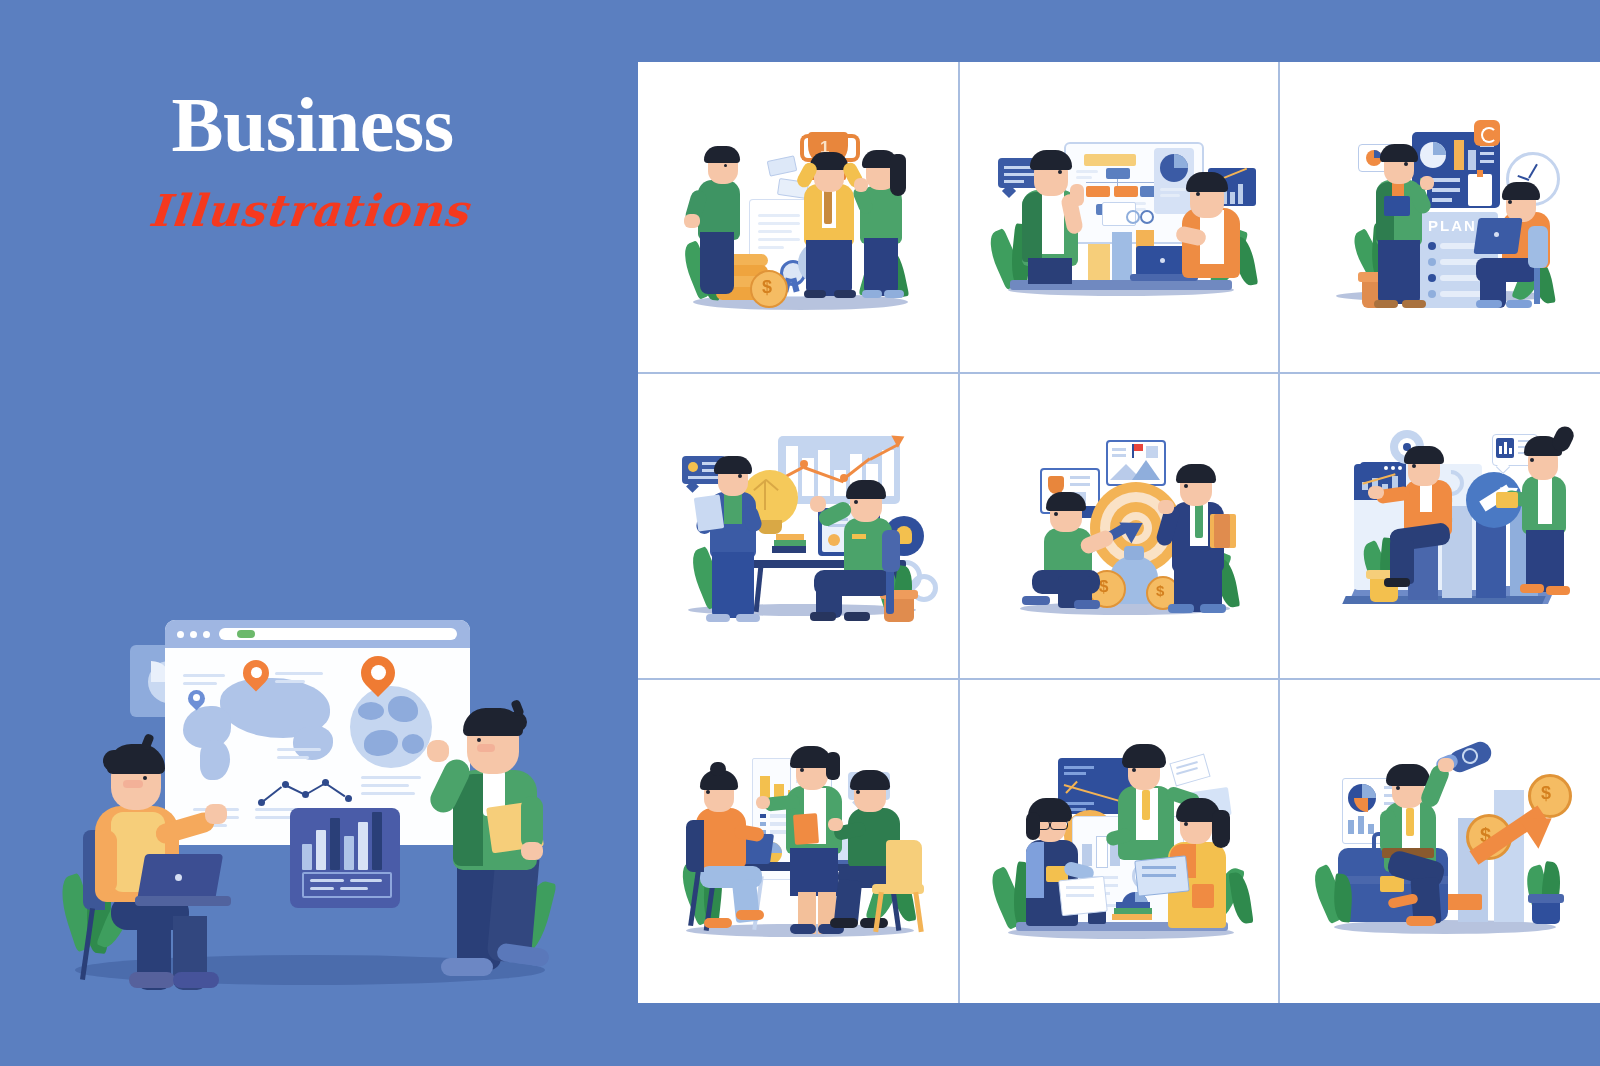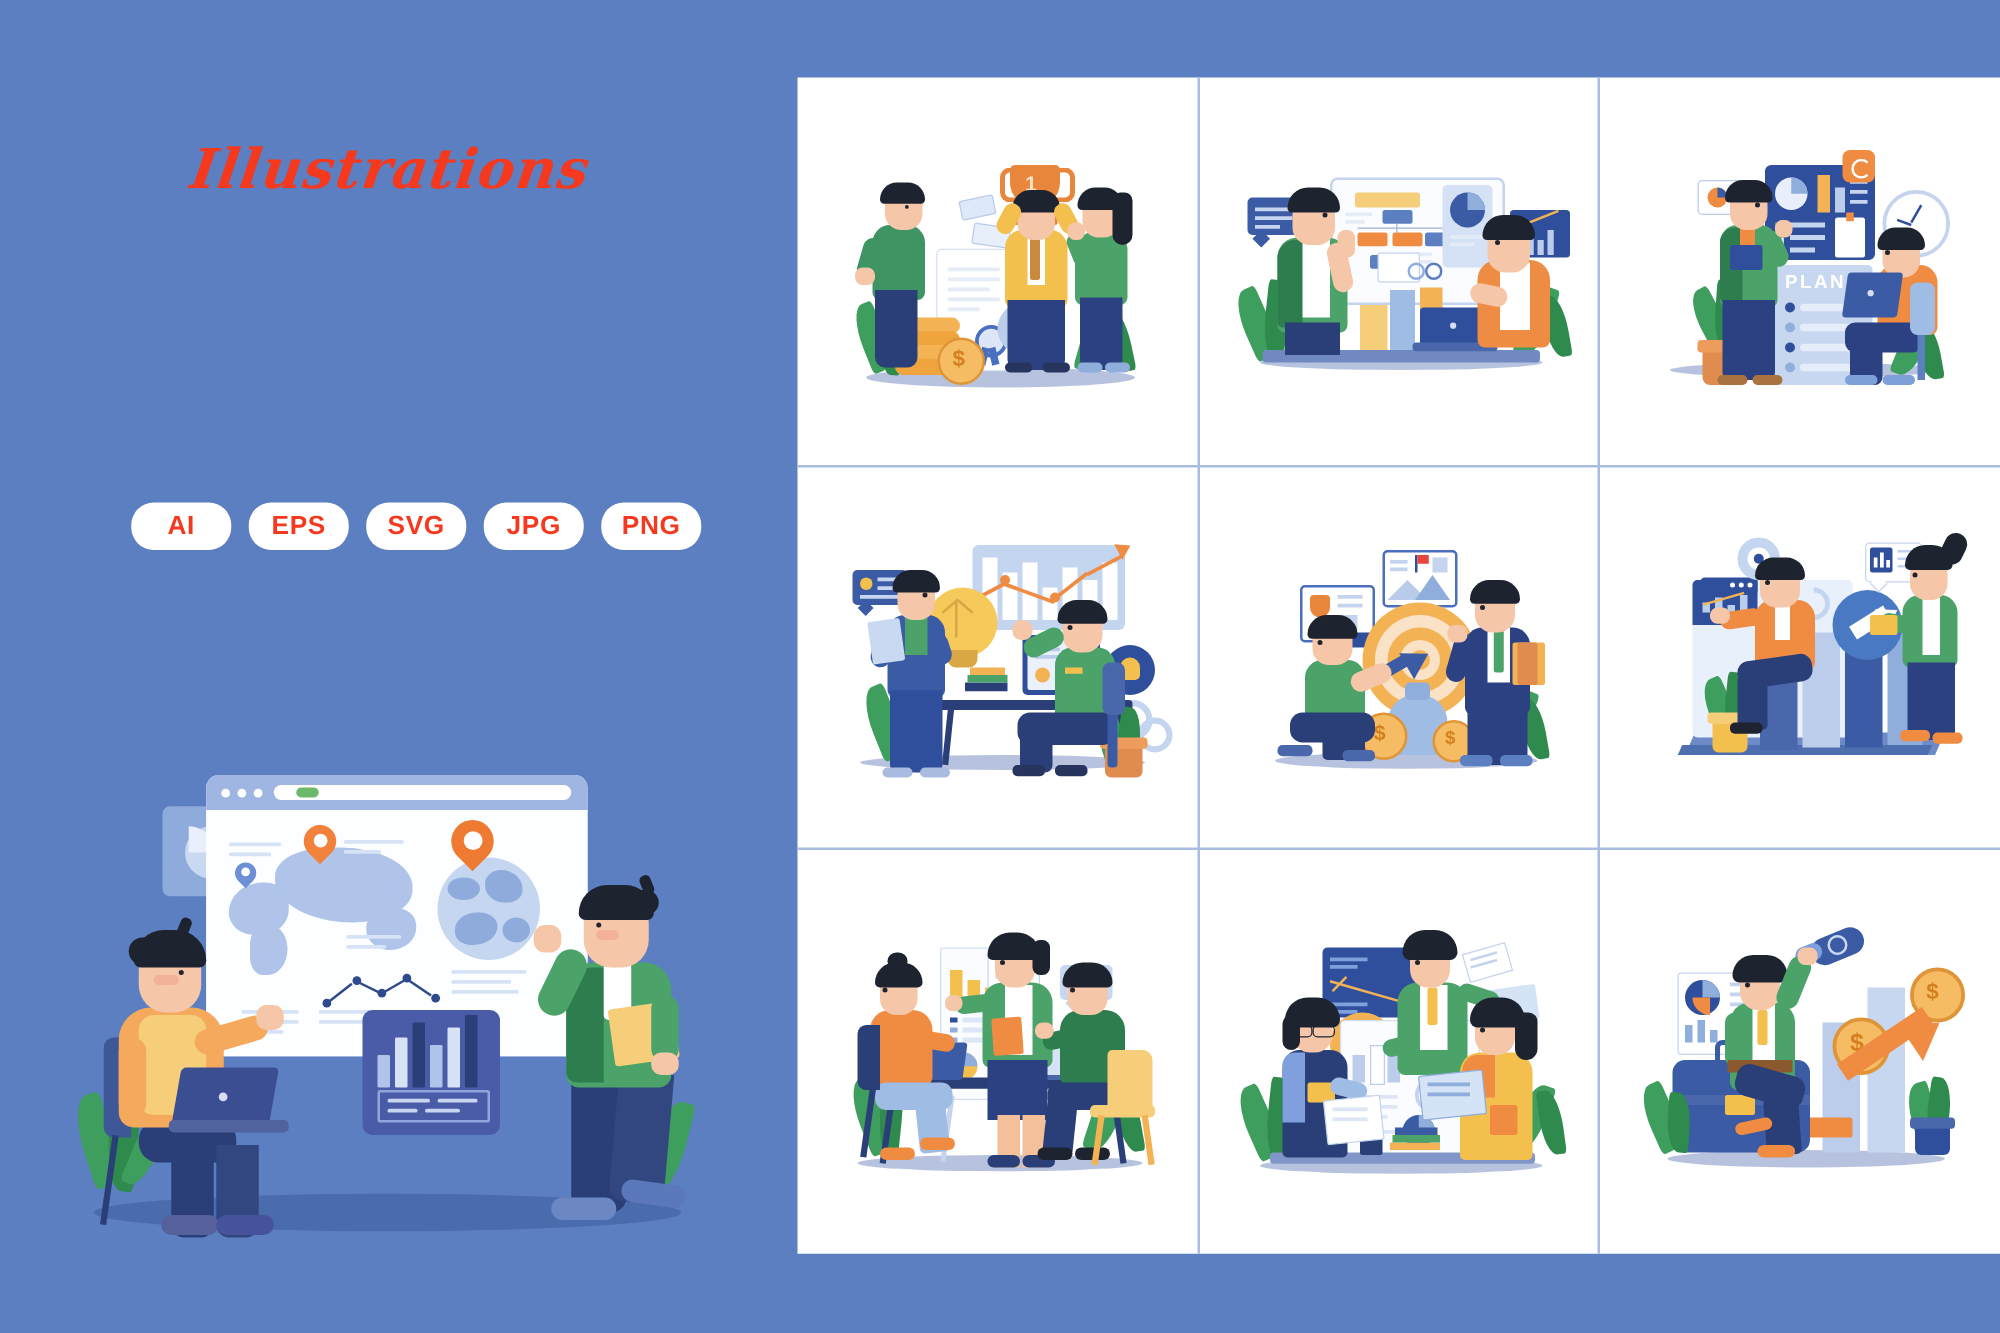--- a/index.html
+++ b/index.html
@@ -96,30 +96,24 @@
   .f-white{background:#FFFFFF;}
   .plant{position:absolute;background:#3E9E5E;border-radius:60% 10% 60% 10%;}
   .plant2{position:absolute;background:#2F8A4D;border-radius:10% 60% 10% 60%;}
 </style>
 </head>
 <body>
 
 <div id="left-panel">
 
   <div id="title-block">
+    <div class="title-line">Business</div>
     <div id="subtitle">Illustrations</div>
   </div>
 
-  <div id="badge-row">
-    <div class="badge">AI</div>
-    <div class="badge">EPS</div>
-    <div class="badge">SVG</div>
-    <div class="badge">JPG</div>
-    <div class="badge">PNG</div>
-  </div>
 
   <div id="hero">
     <div class="hero-ground"></div>
 
     <div class="pie-card">
       <div class="pie"></div>
       <div class="pie-slice"></div>
     </div>
 
     <div class="browser">

